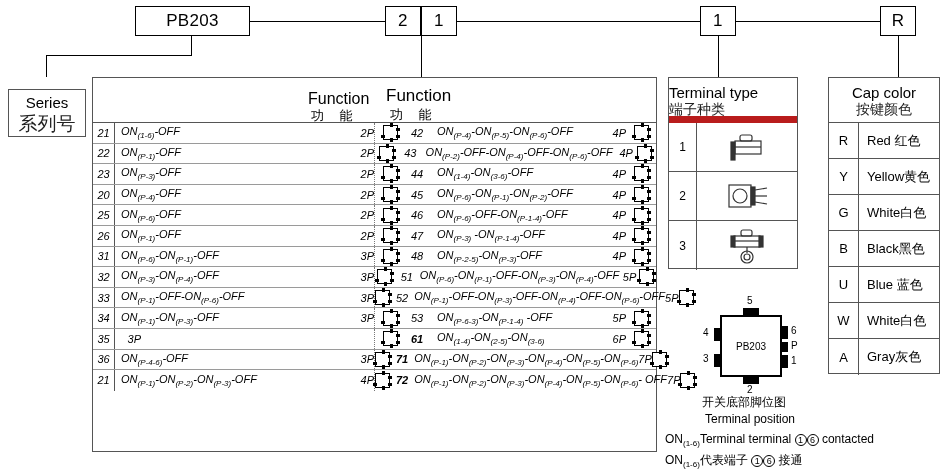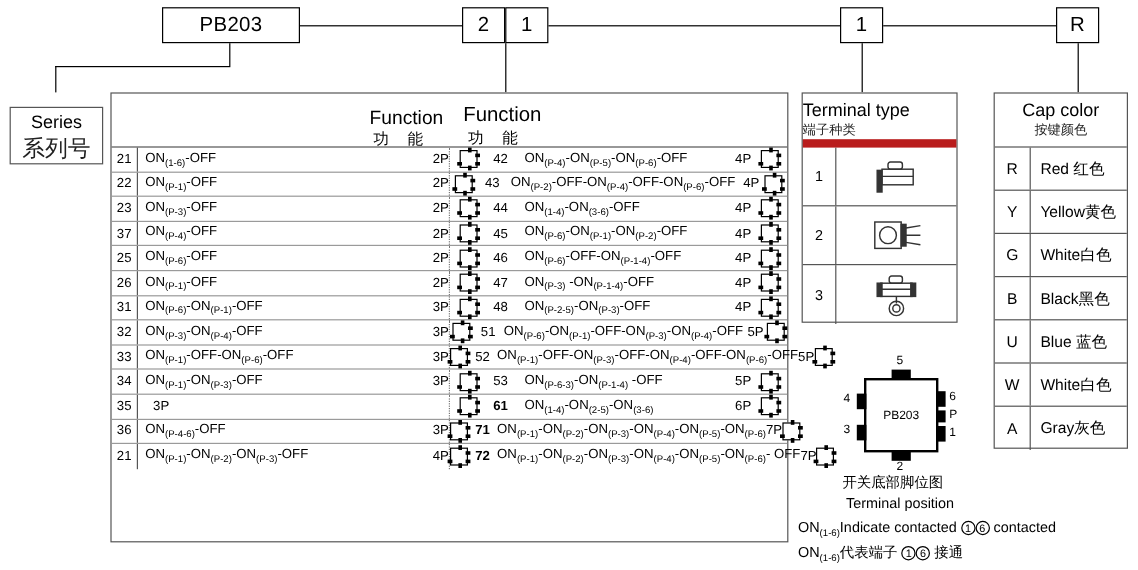--- a/index.html
+++ b/index.html
@@ -38,21 +38,21 @@
     position:absolute;
     border:1px solid #555;
     background:#fff;
     text-align:center;
   }
   #box-series { left:8px; top:89px; width:78px; height:48px; }
   #box-series .en { font-size:15px; margin-top:4px; }
   #box-series .cn { font-size:19px; }
 
   .panel-title-en { font-size:15px; }
-  .panel-title-cn { font-size:11px; color:#222; }
+  .panel-title-cn { font-size:14px; color:#222; }
 
   
   #func-panel {
     position:absolute;
     left:92px; top:77px; width:565px; height:375px;
     border:1px solid #555;
     background:#fff;
   }
   #func-head {
     height:45px;
@@ -63,20 +63,21 @@
   #func-head .t1cn { position:absolute; left:218px; top:29px; font-size:13px; letter-spacing:6px; }
   #func-head .t2 { position:absolute; left:293px; top:8px; font-size:17px; }
   #func-head .t2cn { position:absolute; left:297px; top:28px; font-size:13px; letter-spacing:6px; }
 
   #func-body { position:relative; }
   .frow {
     display:flex;
     height:20.6px;
     border-bottom:1px solid #9a9a9a;
     align-items:center;
+    font-style:italic;
   }
   .frow:last-child { border-bottom:none; }
   .fcell-left { display:flex; align-items:center; height:100%; width:282px; border-right:1px dotted #777; }
   .fcell-right { display:flex; align-items:center; height:100%; width:281px; }
 
   .fno {
     width:22px; text-align:center; font-size:11px;
     border-right:1px solid #555; height:100%;
     display:flex; align-items:center; justify-content:center;
   }
@@ -268,21 +269,21 @@
               <i class="pin-r" style="top:9px"></i>
               <i class="pin-l" style="top:9px"></i>
               <i class="pin-t" style="left:6px"></i>
               <i class="pin-b" style="left:6px"></i>
             </span>
           </div>
         </div>
       </div>
       <div class="frow">
         <div class="fcell-left">
-          <div class="fno">37</div>
+          <div class="fno">20</div>
           <div class="fdesc">ON<sub>(P-4)</sub>-OFF</div>
           <div class="fpol">2P</div>
         </div>
         <div class="fcell-right">
           <div class="ficon">
             <span class="pinicon">
               <i class="pin-r" style="top:2px"></i>
               <i class="pin-r" style="top:9px"></i>
               <i class="pin-l" style="top:9px"></i>
               <i class="pin-t" style="left:6px"></i>
@@ -683,21 +684,21 @@
   <span class="padlbl" style="left:3px;top:53px;">3</span>
   <span class="padlbl" style="left:91px;top:25px;">6</span>
   <span class="padlbl" style="left:91px;top:40px;">P</span>
   <span class="padlbl" style="left:91px;top:55px;">1</span>
 </div>
 
 <div class="cap-note" id="note-cn1">开关底部脚位图</div>
 <div class="cap-note" id="note-en1">Terminal position</div>
 
 <div class="cap-note" id="note-en2">
-  <span>ON</span><sub>(1-6)</sub><span>Indicate contacted</span>
+  <span>ON</span><sub>(1-6)</sub><span>Terminal terminal</span>
   <span class="circnum">1</span><span class="circnum">6</span>
   <span>contacted</span>
 </div>
 
 <div class="cap-note" id="note-cn2">
   <span>ON</span><sub>(1-6)</sub><span>代表端子</span>
   <span class="circnum">1</span><span class="circnum">6</span>
   <span>接通</span>
 </div>
 

